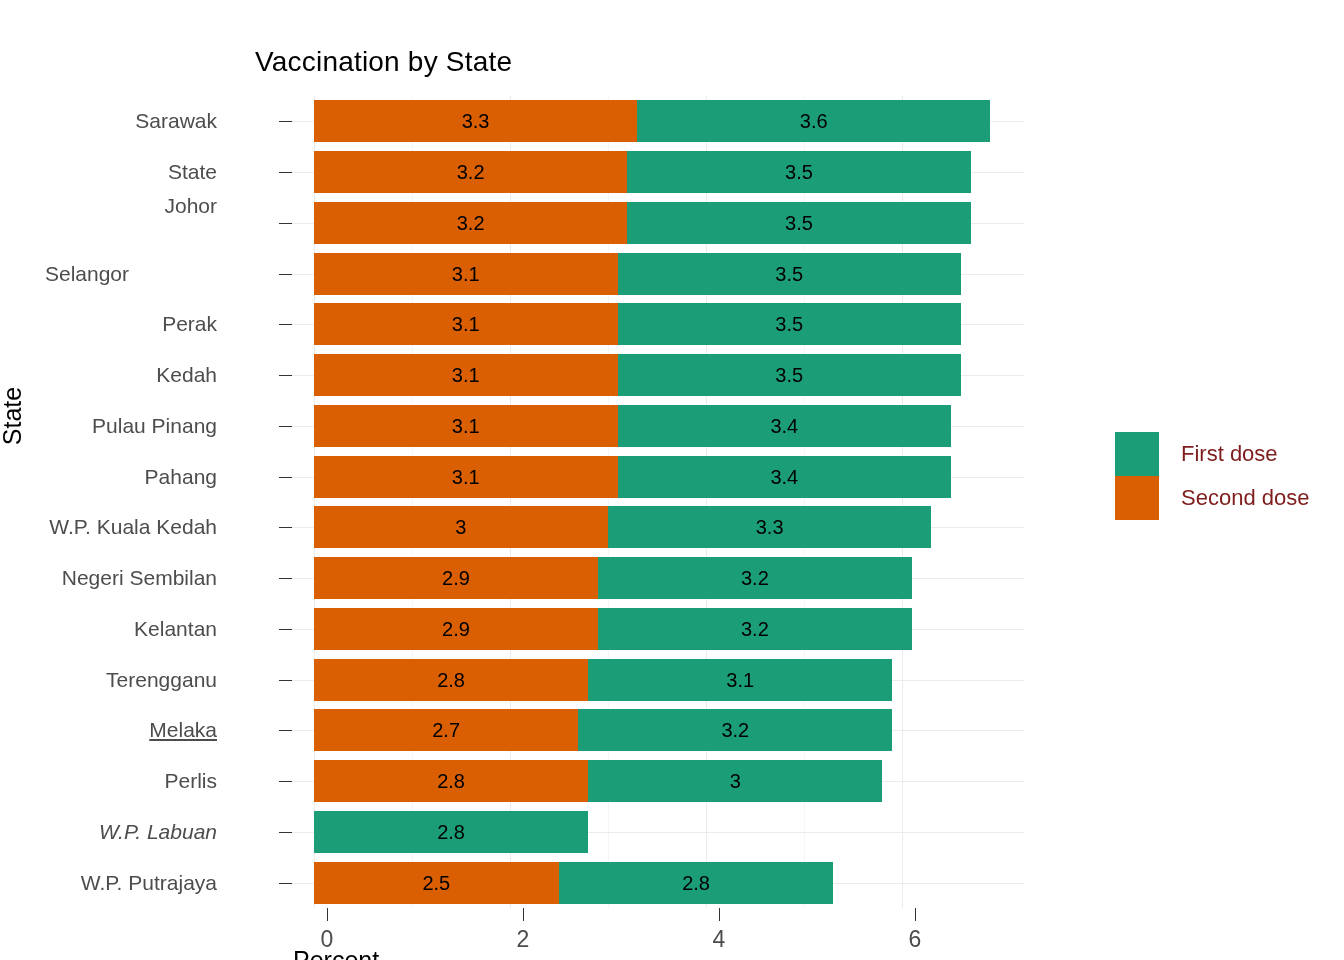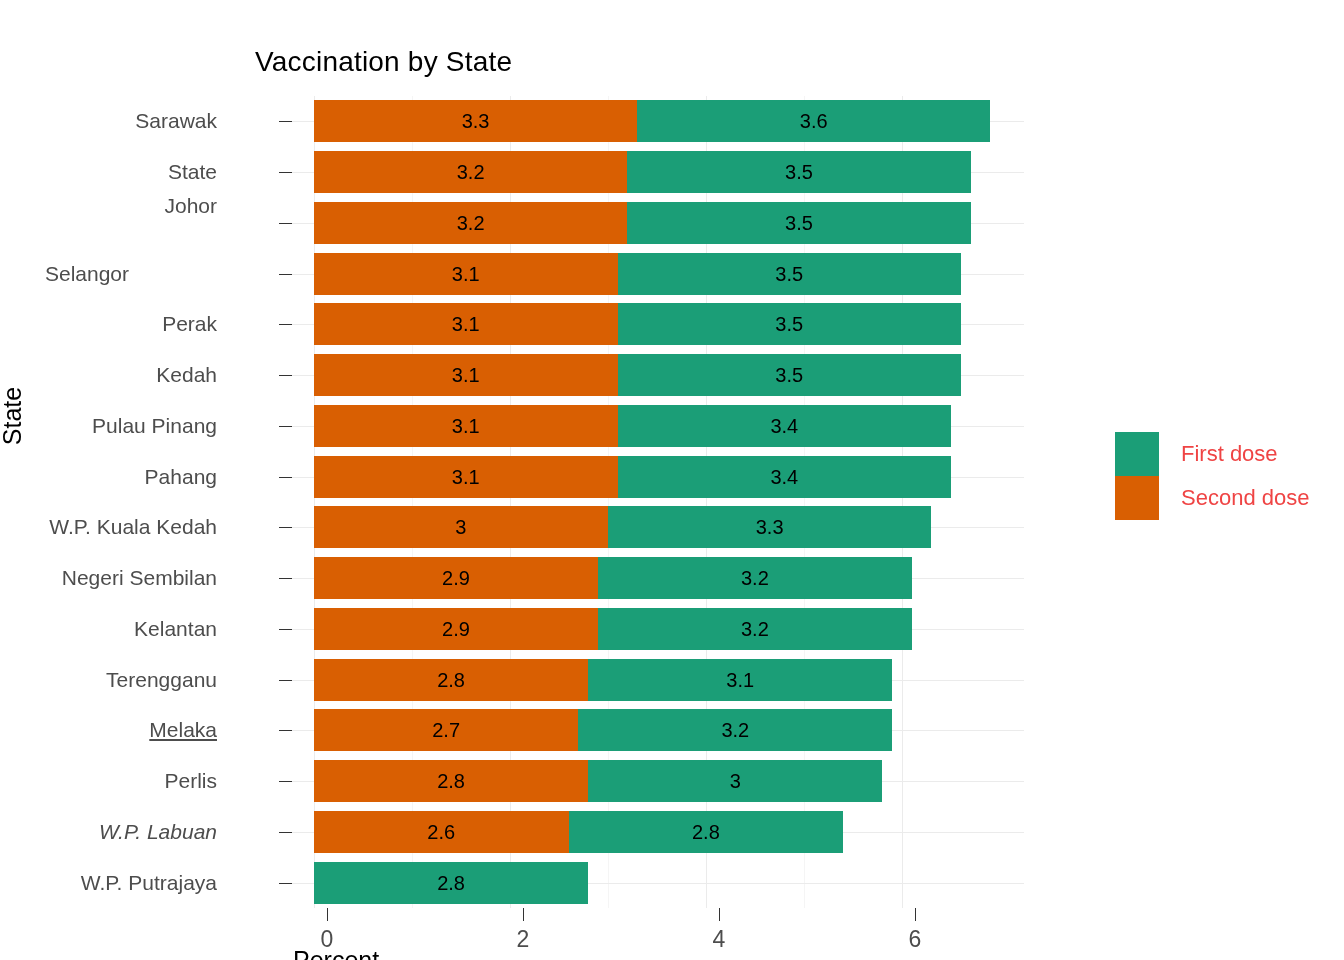--- a/index.html
+++ b/index.html
@@ -160,21 +160,21 @@
     align-items: center;
     height: 44px;
   }
   .legend-swatch {
     width: 44px;
     height: 44px;
     flex: 0 0 auto;
   }
   .legend-label {
     font-size: 22px;
-    color: #ef4444;
+    color: #7f1d1d;
     margin-left: 22px;
     white-space: nowrap;
   }
 </style>
 </head>
 <body>
 
 <div id="root">
 
   <div class="chart-title">Vaccination by State</div>
@@ -313,28 +313,28 @@
       </div>
       <div class="bar-row" style="top: 664.125px; left: 33.8182px;">
         <div class="seg" style="width: 274.466px; background: rgb(217, 95, 2);">
           <span class="seg-label">2.8</span>
         </div>
         <div class="seg" style="width: 294.071px; background: rgb(27, 158, 119);">
           <span class="seg-label">3</span>
         </div>
       </div>
       <div class="bar-row" style="top: 714.875px; left: 33.8182px;">
-        <div class="seg" style="width: 254.862px; background: rgb(217, 95, 2);">
-          <span class="seg-label">2.6</span>
-        </div>
         <div class="seg" style="width: 274.466px; background: rgb(27, 158, 119);">
           <span class="seg-label">2.8</span>
         </div>
       </div>
       <div class="bar-row" style="top: 765.625px; left: 33.8182px;">
+        <div class="seg" style="width: 245.059px; background: rgb(217, 95, 2);">
+          <span class="seg-label">2.5</span>
+        </div>
         <div class="seg" style="width: 274.466px; background: rgb(27, 158, 119);">
           <span class="seg-label">2.8</span>
         </div>
       </div>
     </div>
 
   <div id="ytick-layer">
       <div class="ytick-label" style="top: 87.375px; right: 1071px;">Sarawak</div>
       <div class="ytick-mark" style="left: 279px; top: 87px;"></div>
       <div class="ytick-label" style="top: 138.125px; right: 1071px;">State</div>

